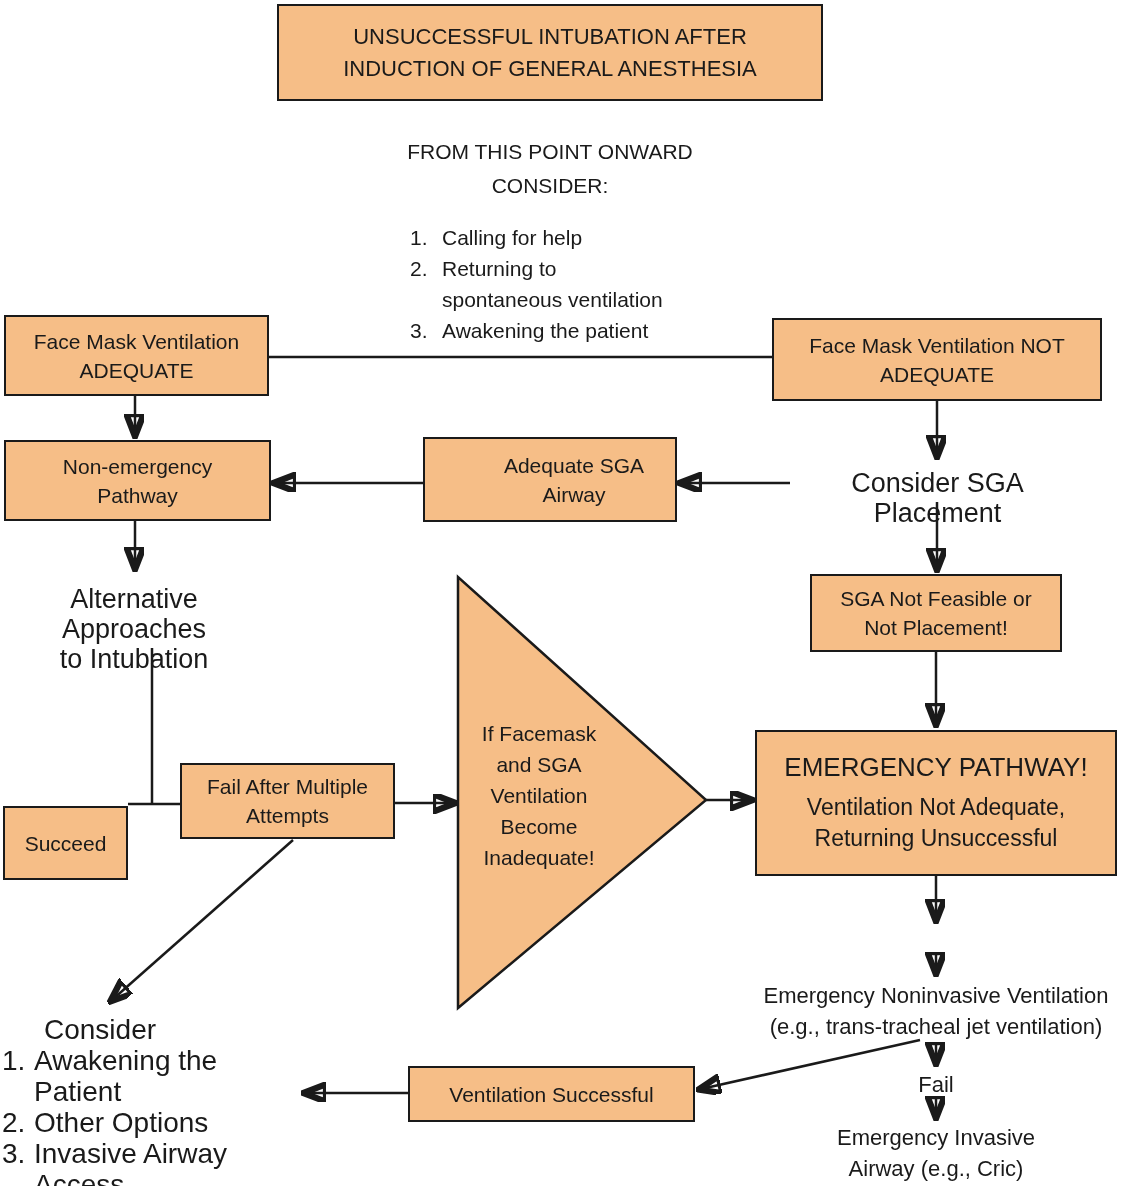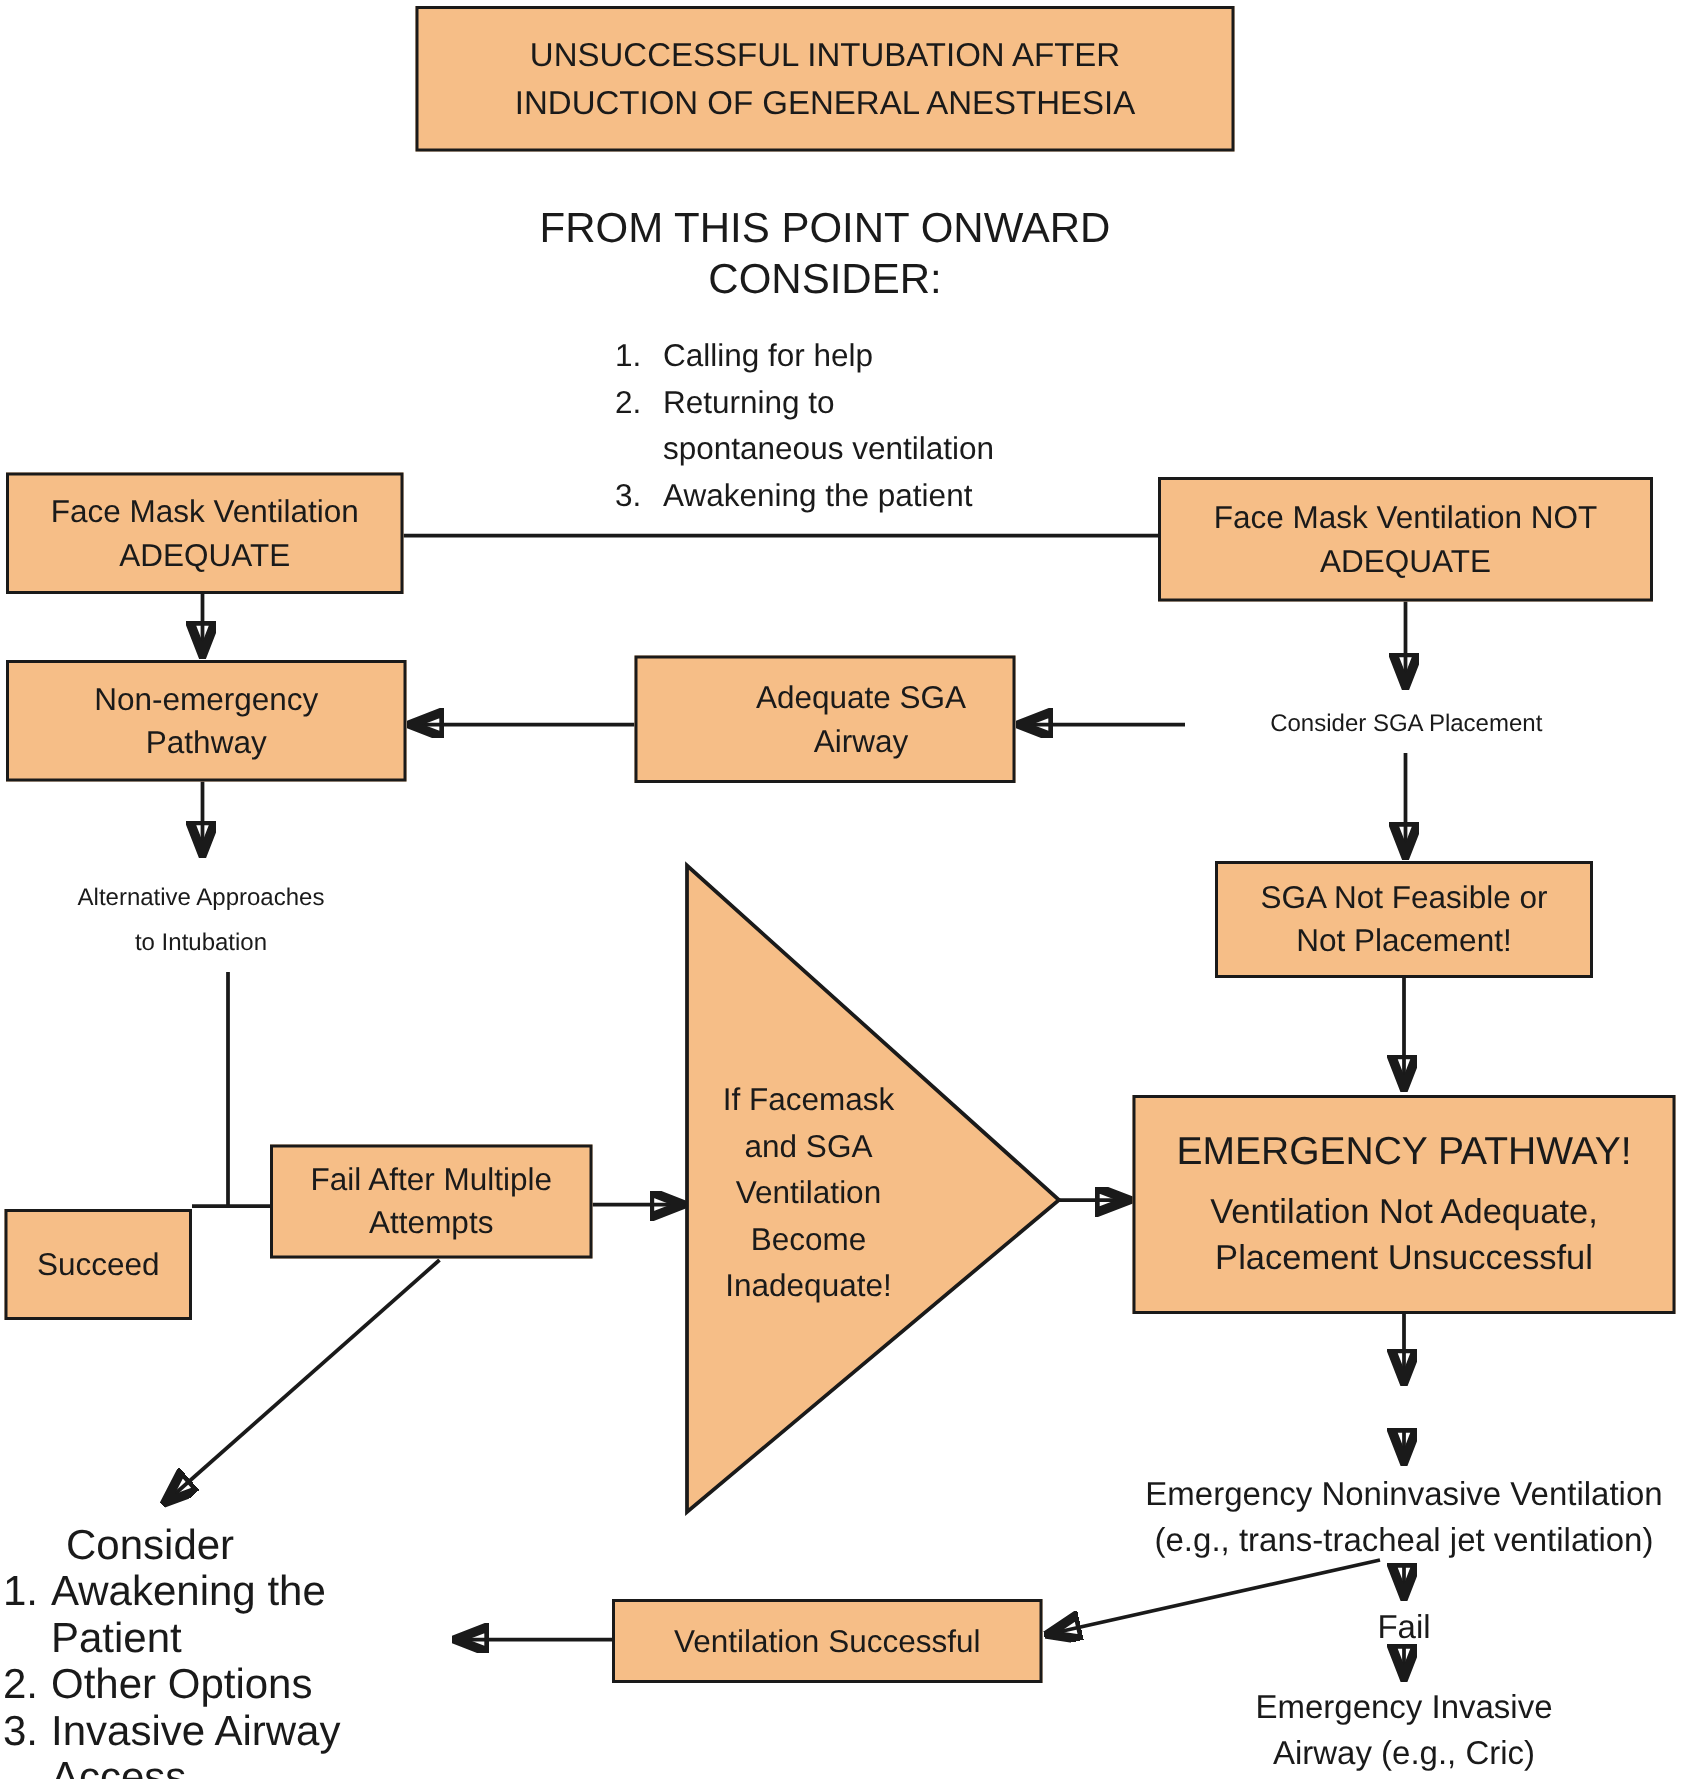--- a/index.html
+++ b/index.html
@@ -37,21 +37,21 @@
     align-items: center;
     justify-content: center;
     text-align: center;
     font-size: 21px;
     line-height: 29px;
   }
   .node.title-box { font-size: 22px; line-height: 32px; }
   .label {
     position: absolute;
     text-align: center;
-    font-size: 16px;
+    font-size: 27px;
     line-height: 30px;
   }
   .emergency-headline { font-size: 26px; line-height: 30px; margin-bottom: 10px; }
   .emergency-sub { font-size: 23px; line-height: 31px; }
   .tri-text { position: absolute; left: 460px; top: 718px; width: 158px; text-align: center; font-size: 21px; line-height: 31px; }
   .list { position: absolute; font-size: 21px; line-height: 31px; }
   .list .li { display: flex; align-items: flex-start; }
   .list .num { width: 32px; flex: 0 0 32px; }
   .bottom-list { font-size: 28px; }
   .bottom-list .heading { margin-left: 42px; margin-bottom: 0px; }
@@ -136,21 +136,21 @@
 
   <div class="node" style="left:810px; top:574px; width:252px; height:78px;">
       <div>SGA Not Feasible or</div>
       <div>Not Placement!</div>
     </div>
 
   <div class="node" style="left:755px; top:730px; width:362px; height:146px;">
     <div class="emergency-headline">EMERGENCY PATHWAY!</div>
     <div class="emergency-sub">
         <div>Ventilation Not Adequate,</div>
-        <div>Placement Unsuccessful</div>
+        <div>Returning Unsuccessful</div>
       </div>
   </div>
 
   <div class="node" style="left:3px; top:790px; width:125px; height:74px;margin-top:16px;">
       <div>Succeed</div>
     </div>
 
   <div class="node" style="left:180px; top:763px; width:215px; height:76px;">
       <div>Fail After Multiple</div>
       <div>Attempts</div>
@@ -161,21 +161,21 @@
     </div>
 
   <div class="tri-text">
       <div>If Facemask</div>
       <div>and SGA</div>
       <div>Ventilation</div>
       <div>Become</div>
       <div>Inadequate!</div>
     </div>
 
-  <div class="label" style="left:330px; top:135px; width:440px; font-size:28px; line-height:34px;">
+  <div class="label" style="left:330px; top:135px; width:440px; font-size:21px; line-height:34px;">
       <div>FROM THIS POINT ONWARD</div>
       <div>CONSIDER:</div>
     </div>
 
   <div class="list" style="left:410px; top:222px; width:300px;">
     <div class="li">
       <span class="num">1.</span>
       <span class="txt">
           <div>Calling for help</div>
         </span>

